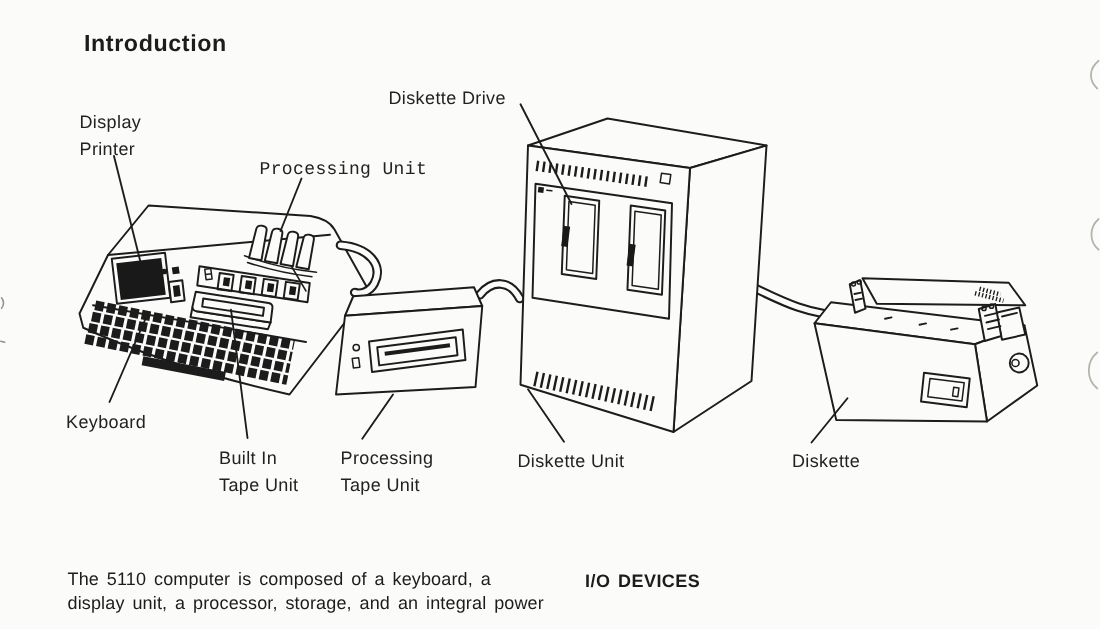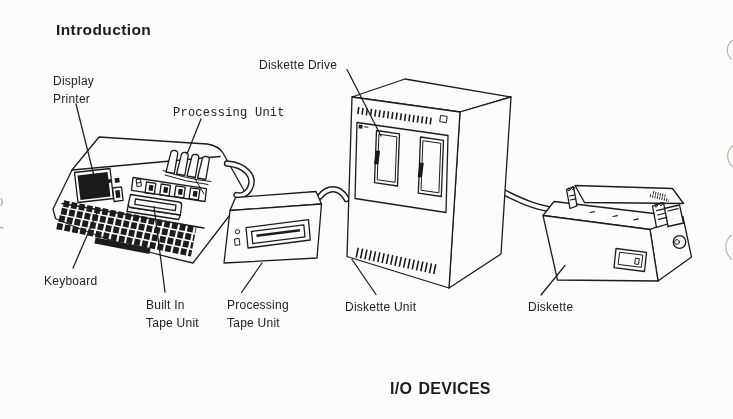--- a/index.html
+++ b/index.html
@@ -19,21 +19,21 @@
   }
   .lbl span { display:block; }
   .lbl2 { line-height:17.5px; }
   .para {
     position:absolute; left:45px; top:378px; margin:0;
     font-size:12px; line-height:16.2px; letter-spacing:.1px; word-spacing:1.8px;
   }
   .para span { display:block; }
   .io {
     position:absolute; left:390px; top:380px;
-    font-size:16px; font-weight:bold; letter-spacing:.3px; word-spacing:1.5px;
+    font-size:12px; font-weight:bold; letter-spacing:.3px; word-spacing:1.5px;
   }
   
   .s   { stroke:#1c1c1c; stroke-width:1.3; fill:none; stroke-linejoin:round; stroke-linecap:round; }
   .sf  { stroke:#1c1c1c; stroke-width:1.3; fill:#fbfbf9; stroke-linejoin:round; stroke-linecap:round; }
   .ink { fill:#191919; stroke:none; }
   .w1  { stroke-width:1; }
   .keys{ stroke:#1c1c1c; stroke-width:6.4; stroke-dasharray:5.8 2.1; stroke-linecap:butt; fill:none; }
   .vent{ stroke:#1c1c1c; stroke-linecap:butt; fill:none; }
   .tube{ stroke:#1c1c1c; stroke-width:6.4; fill:none; stroke-linecap:round; }
   .tubein{ stroke:#fbfbf9; stroke-width:3.6; fill:none; stroke-linecap:round; }
@@ -196,14 +196,16 @@
   <span>Tape Unit</span>
 </div>
 <div class="lbl lbl2" style="left:227px; top:297px;">
   <span>Processing</span>
   <span>Tape Unit</span>
 </div>
 <div class="lbl" style="left:345px; top:298px;">Diskette Unit</div>
 <div class="lbl" style="left:528px; top:298px;">Diskette</div>
 
 <p class="para">
+  <span>The 5110 computer is composed of a keyboard, a</span>
+  <span>display unit, a processor, storage, and an integral power</span>
 </p>
 <div class="io">I/O DEVICES</div>
 
 </body></html>

